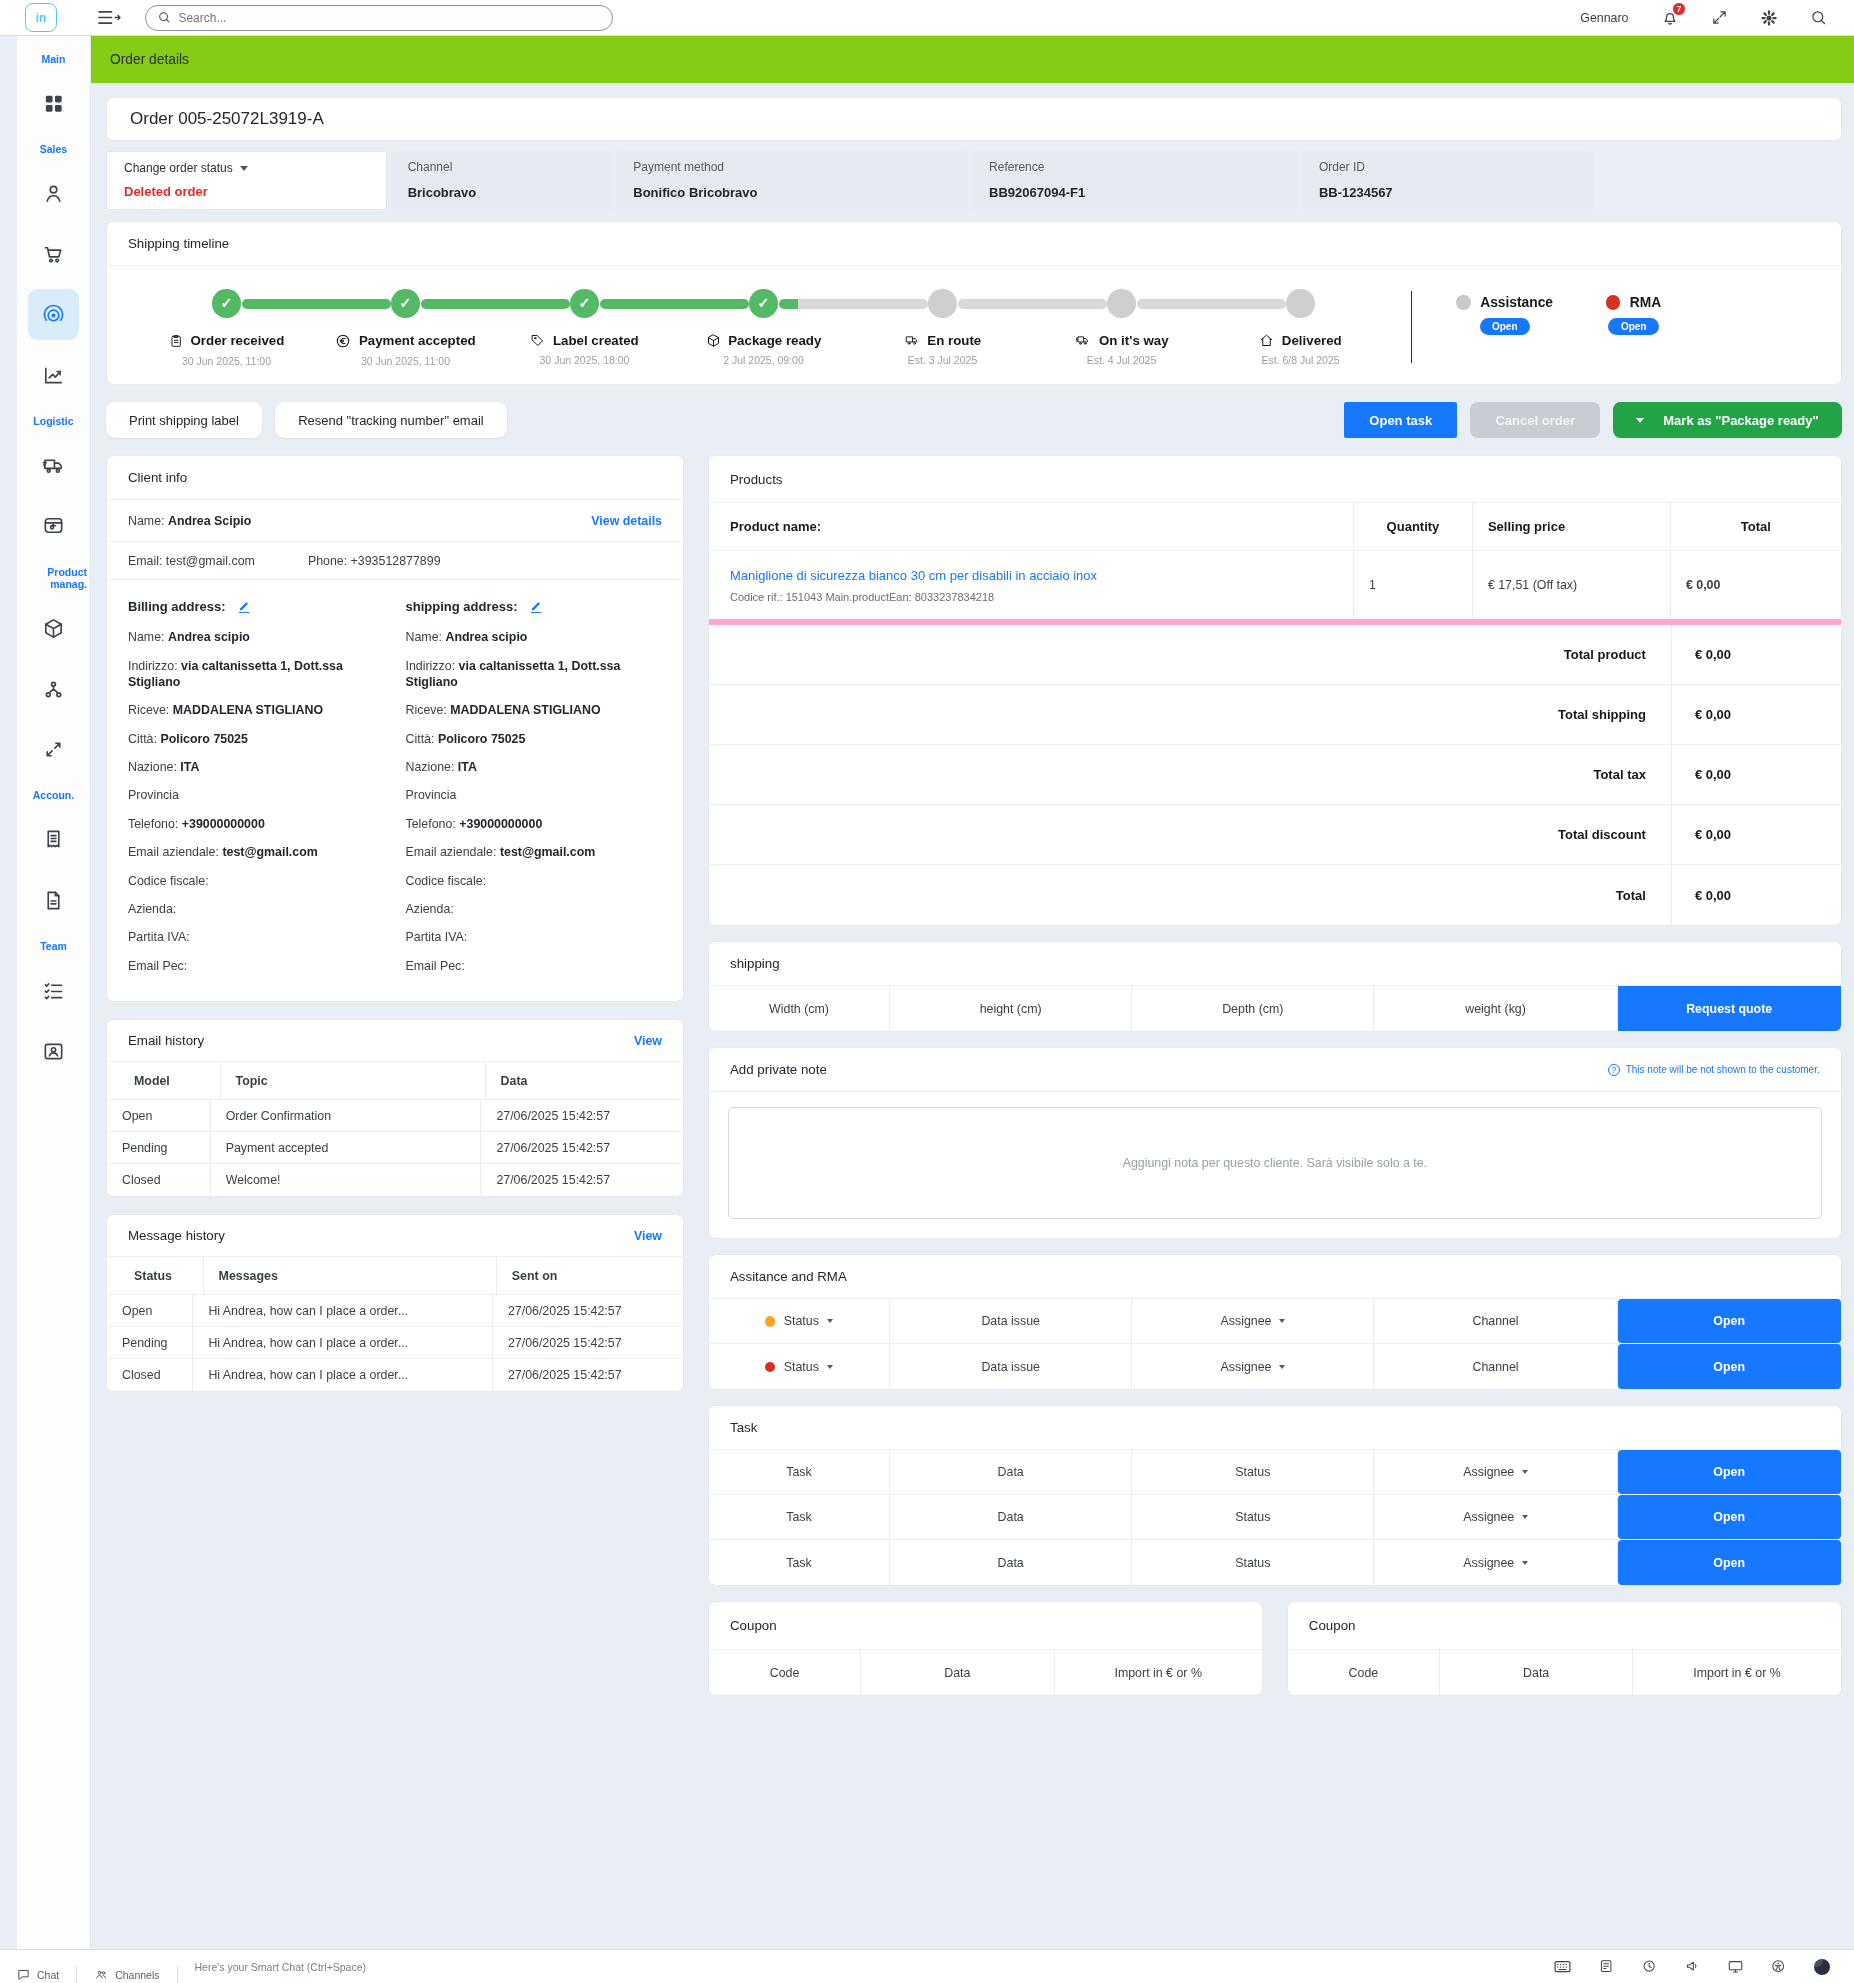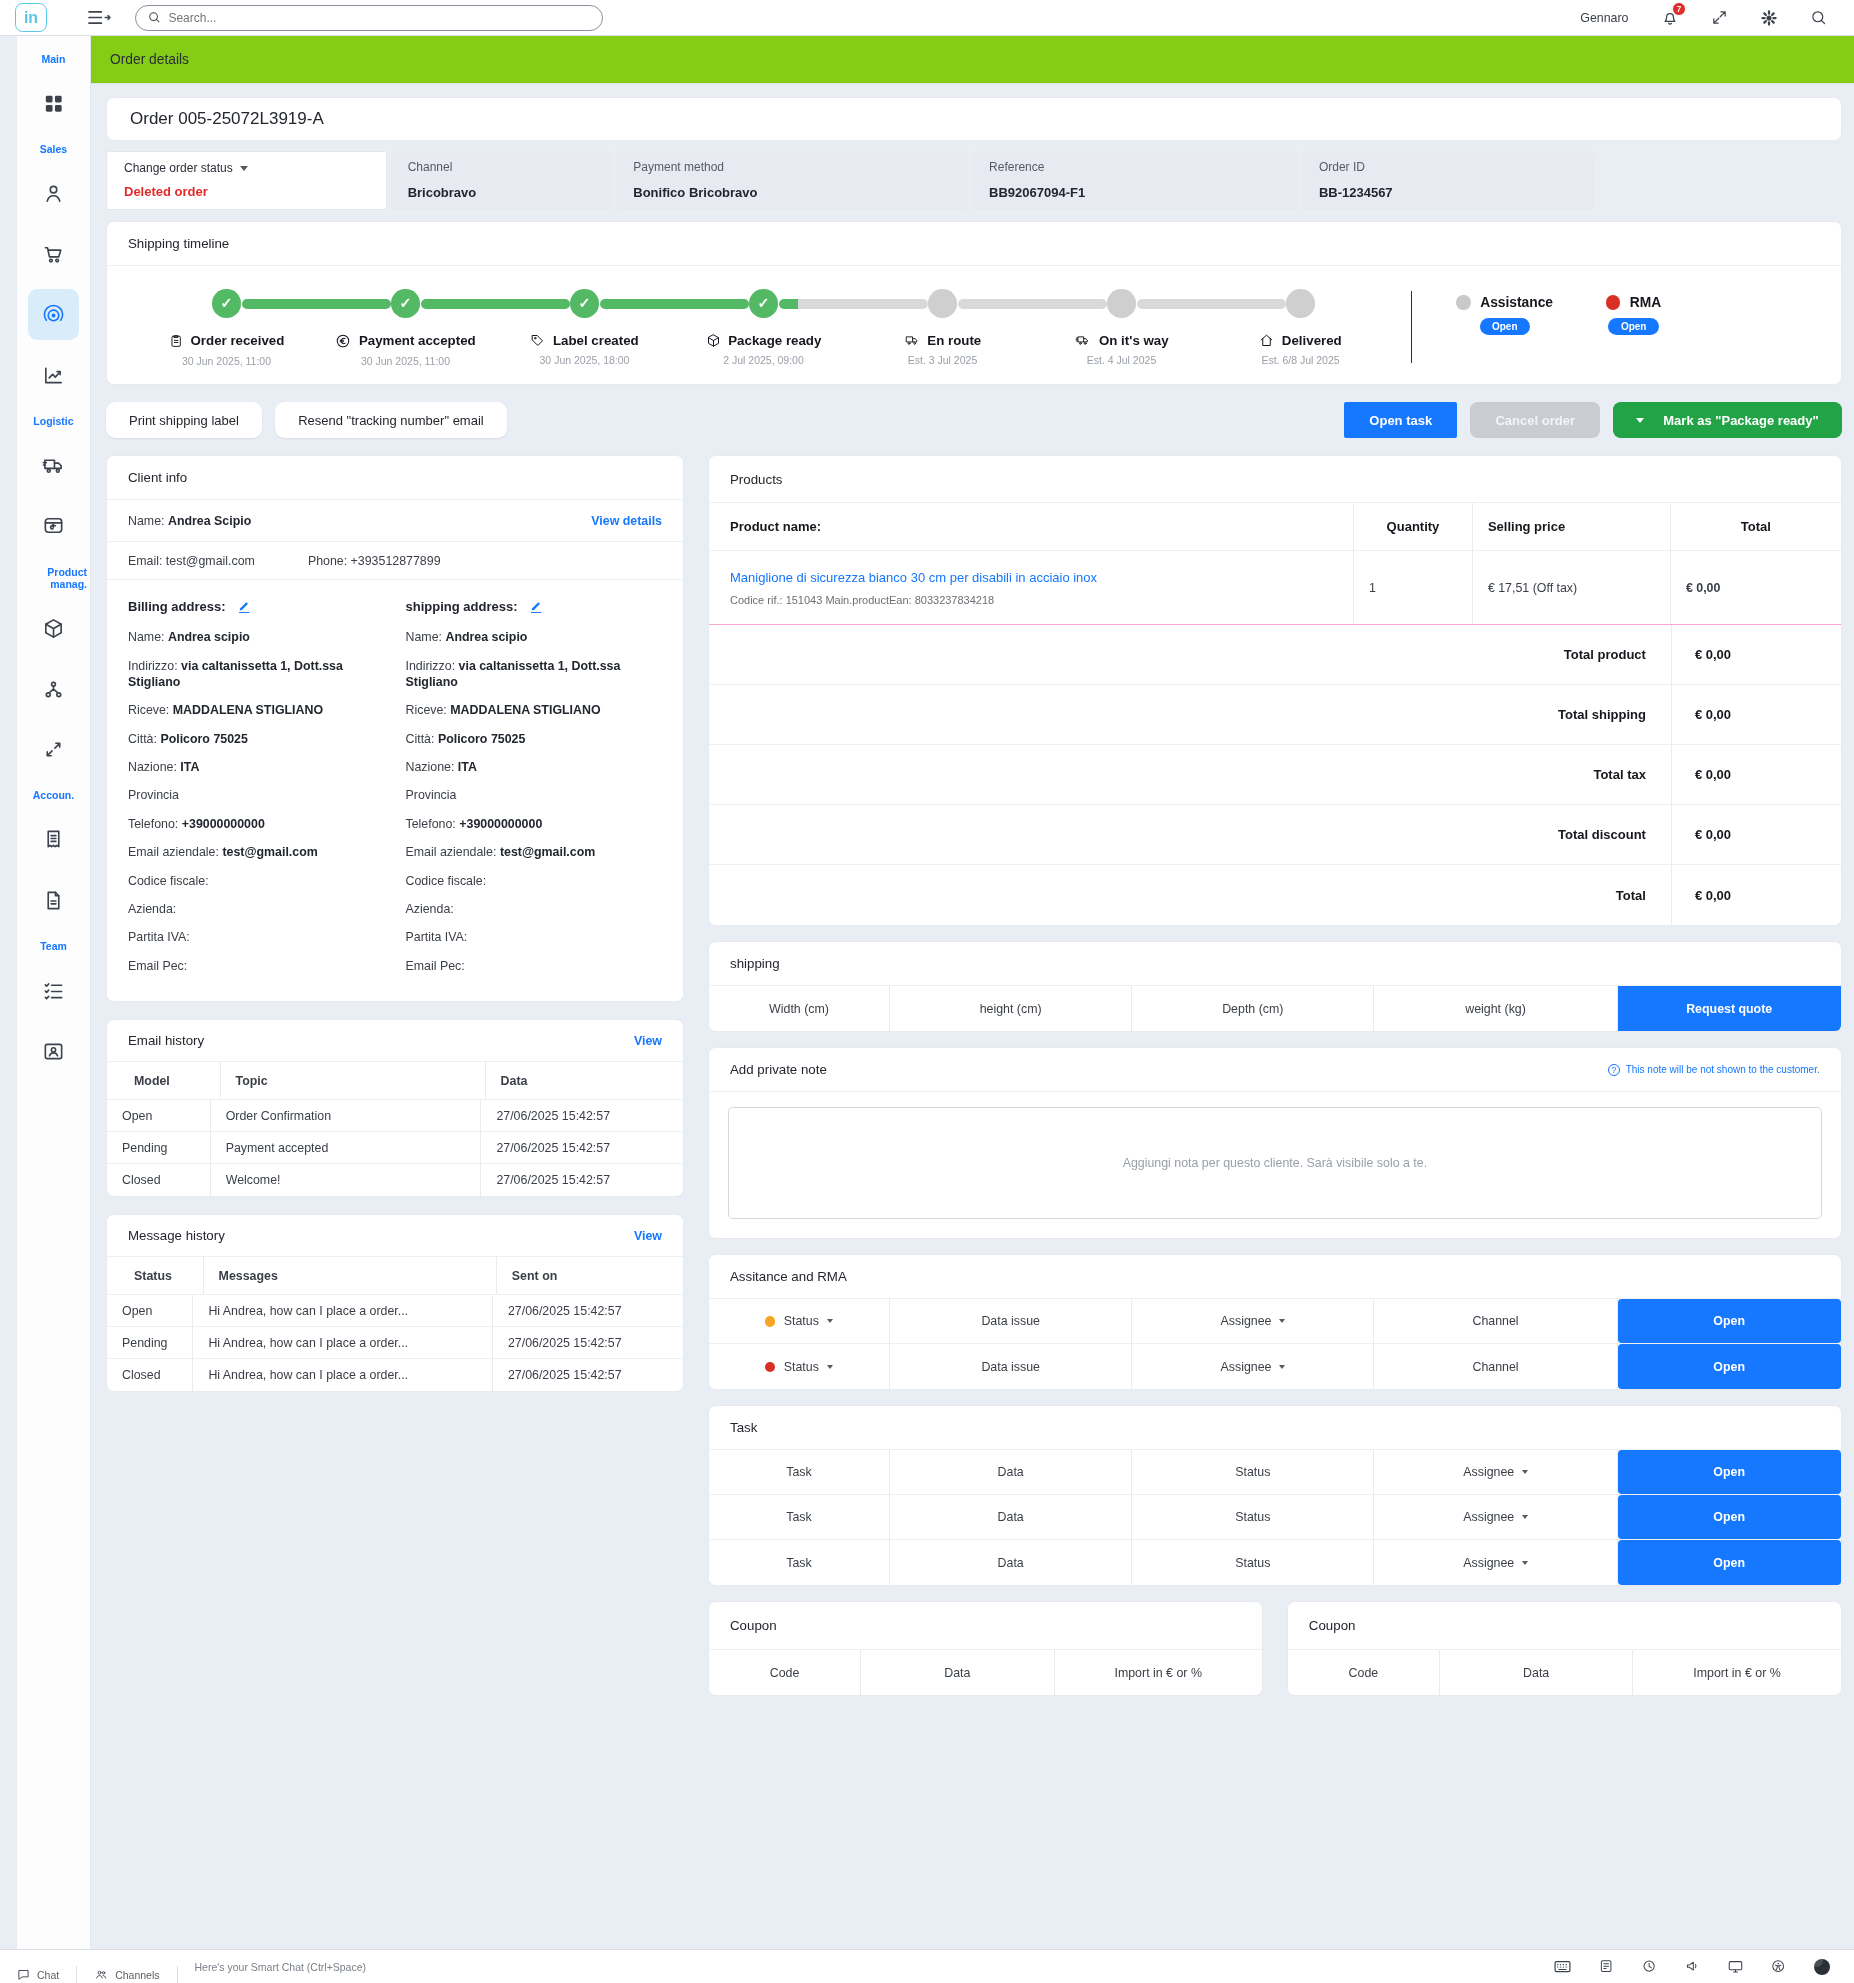--- a/index.html
+++ b/index.html
@@ -3,21 +3,21 @@
 <meta charset="utf-8">
 <style>
   * { margin:0; padding:0; box-sizing:border-box; }
   html,body { width:1855px; height:1983px; font-family:"Liberation Sans", sans-serif; background:#e9edf4; overflow:hidden; }
   body { position:relative; color:#23262c; }
   svg { display:block; }
   .ic svg { stroke:#3d434d; fill:none; stroke-width:1.7; stroke-linecap:round; stroke-linejoin:round; }
 
   
   .topbar { position:absolute; top:0; left:0; width:1855px; height:36px; background:#fff; border-bottom:1px solid #d9dde5; display:flex; align-items:center; z-index:10; }
-  .logo { width:32px; height:28.5px; margin-left:15px; border:1.9px solid #57c7e8; border-radius:7.6px; color:#57c7e8; font-weight:bold; font-size:16px; display:flex; align-items:center; justify-content:center; }
+  .logo { width:32px; height:28.5px; margin-left:25px; border:1.9px solid #57c7e8; border-radius:7.6px; color:#57c7e8; font-weight:bold; font-size:12px; display:flex; align-items:center; justify-content:center; }
   .burger { margin-left:40px; }
   .searchpill { margin-left:23px; width:468px; height:26px; border:1px solid #8a919c; border-radius:13.3px; display:flex; align-items:center; padding:0 10.5px; gap:7.6px; background:#fff; }
   .searchpill input { border:none; outline:none; font-size:12px; color:#6a7076; width:100%; background:transparent; font-family:"Liberation Sans",sans-serif; }
   .tb-right { margin-left:auto; display:flex; align-items:center; gap:32px; padding-right:28.5px; }
   .username { font-size:12.4px; color:#3a3f47; }
   .bellwrap { position:relative; }
   .badge { position:absolute; top:-6.7px; right:-7.6px; min-width:14.3px; height:14.3px; background:#e02b2b; color:#fff; border-radius:7.6px; font-size:8.6px; font-weight:bold; display:flex; align-items:center; justify-content:center; padding:0 2.9px; border:1.4px solid #fff; }
 
   
   .sidebar { position:absolute; top:36px; left:17px; width:74px; height:1913px; background:#fdfdfe; border-right:1px solid #e3e6ec; display:flex; flex-direction:column; align-items:center; padding-top:7.6px; }
@@ -105,21 +105,21 @@
   .gcell.last { border-right:none; }
   .grow { border-bottom:1px solid #edeff3; }
   .grow.nob { border-bottom:none; }
 
   .g-em { display:grid; grid-template-columns:18% 47% 35%; }
   .g-ms { display:grid; grid-template-columns:15% 52% 33%; } .h34 { height:32px; } .h40 { height:38px;padding-left:12px; } .h47 { height:45px; } .h52 { height:49px; }
 
   
   .g-prod { display:grid; grid-template-columns:57% 10.5% 17.5% 15%; }
   .prod-head .gcell { font-weight:bold; color:#16181d; font-size:13px; }
-  .prod-row { height:74px; border-bottom:1px solid #f9a8d4; }
+  .prod-row { height:74px; border-bottom:6px solid #f9a8d4; }
   .prod-name { flex-direction:column; align-items:flex-start !important; justify-content:center; gap:8.6px; padding-left:21px !important; }
   .prod-link { color:#1677ff; font-size:13px; cursor:pointer; }
   .prod-code { font-size:11px; color:#6a7076; }
   .tot-row { display:grid; grid-template-columns:85% 15%; height:60px; border-bottom:1px solid #edeff3; }
   .tot-row:last-child { border-bottom:none; }
   .tot-label { display:flex; align-items:center; justify-content:flex-end; padding-right:25px; font-size:13px; font-weight:bold; color:#16181d; }
   .tot-val { display:flex; align-items:center; padding-left:23px; border-left:1px solid #e9ebf0; font-size:13px; font-weight:bold; color:#16181d; }
 
   
   .g5 { display:grid; grid-template-columns:16% 21.4% 21.4% 21.5% 19.7%; }

